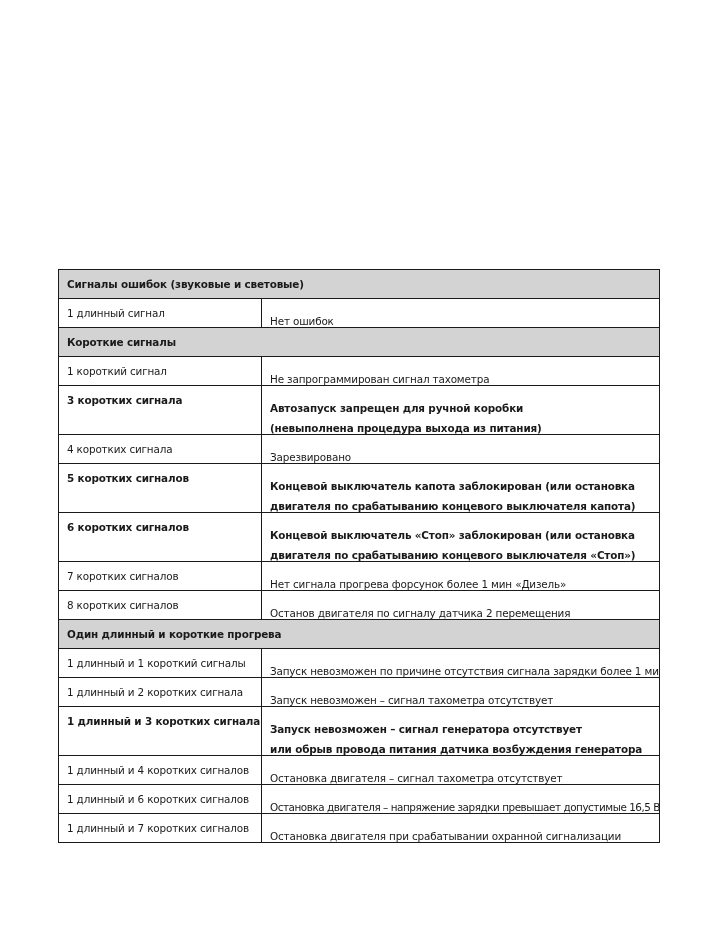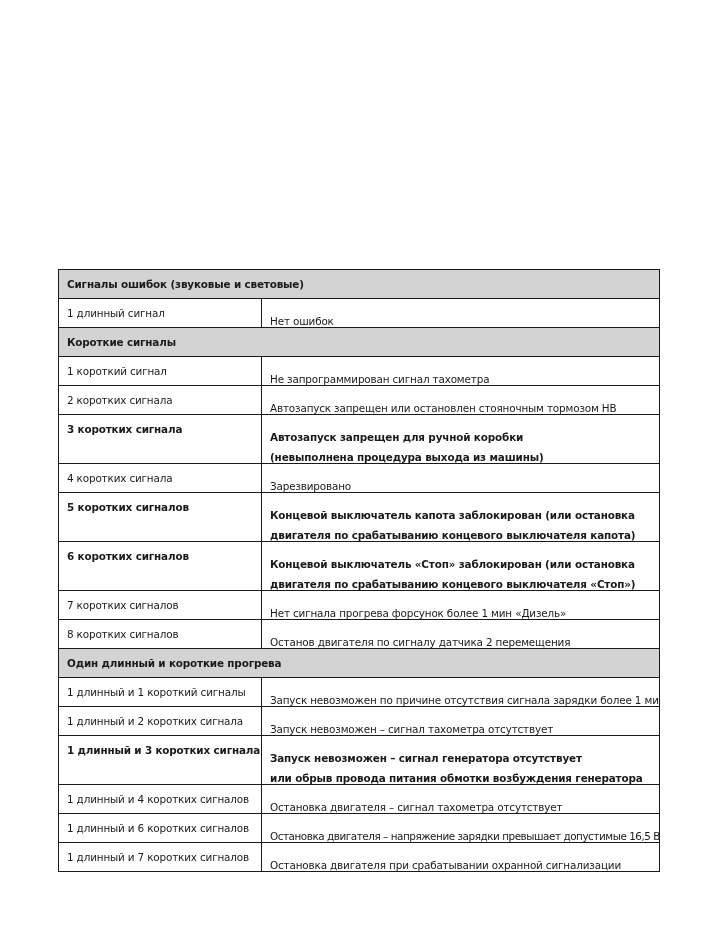--- a/index.html
+++ b/index.html
@@ -84,31 +84,25 @@
 
       <tr class="section">
         <td colspan="2">Короткие сигналы</td>
       </tr>
       <tr class="row">
         <td>1 короткий сигнал</td>
         <td>
             <span class="line">Не запрограммирован сигнал тахометра</span>
           </td>
       </tr>
-      <tr class="row">
-        <td>2 коротких сигнала</td>
-        <td>
-            <span class="line">Автозапуск запрещен или остановлен стояночным тормозом НВ</span>
-          </td>
-      </tr>
       <tr class="row tall">
         <td>3 коротких сигнала</td>
         <td>
           <span class="line">Автозапуск запрещен для ручной коробки</span>
-          <span class="line">(невыполнена процедура выхода из машины)</span>
+          <span class="line">(невыполнена процедура выхода из питания)</span>
         </td>
       </tr>
       <tr class="row">
         <td>4 коротких сигнала</td>
         <td>
             <span class="line">Зарезвировано</span>
           </td>
       </tr>
       <tr class="row tall">
         <td>5 коротких сигналов</td>
@@ -149,21 +143,21 @@
       <tr class="row">
         <td>1 длинный и 2 коротких сигнала</td>
         <td>
             <span class="line">Запуск невозможен – сигнал тахометра отсутствует</span>
           </td>
       </tr>
       <tr class="row tall">
         <td>1 длинный и 3 коротких сигнала</td>
         <td>
           <span class="line">Запуск невозможен – сигнал генератора отсутствует</span>
-          <span class="line">или обрыв провода питания обмотки возбуждения генератора</span>
+          <span class="line">или обрыв провода питания датчика возбуждения генератора</span>
         </td>
       </tr>
       <tr class="row">
         <td>1 длинный и 4 коротких сигналов</td>
         <td>
             <span class="line">Остановка двигателя – сигнал тахометра отсутствует</span>
           </td>
       </tr>
       <tr class="row">
         <td>1 длинный и 6 коротких сигналов</td>

